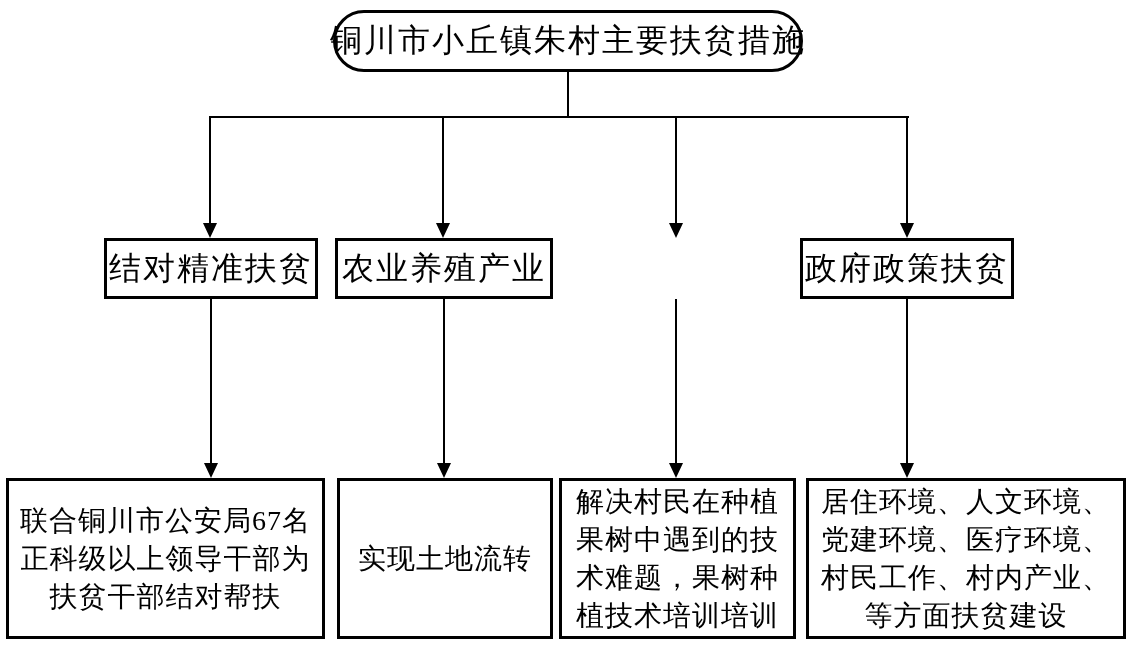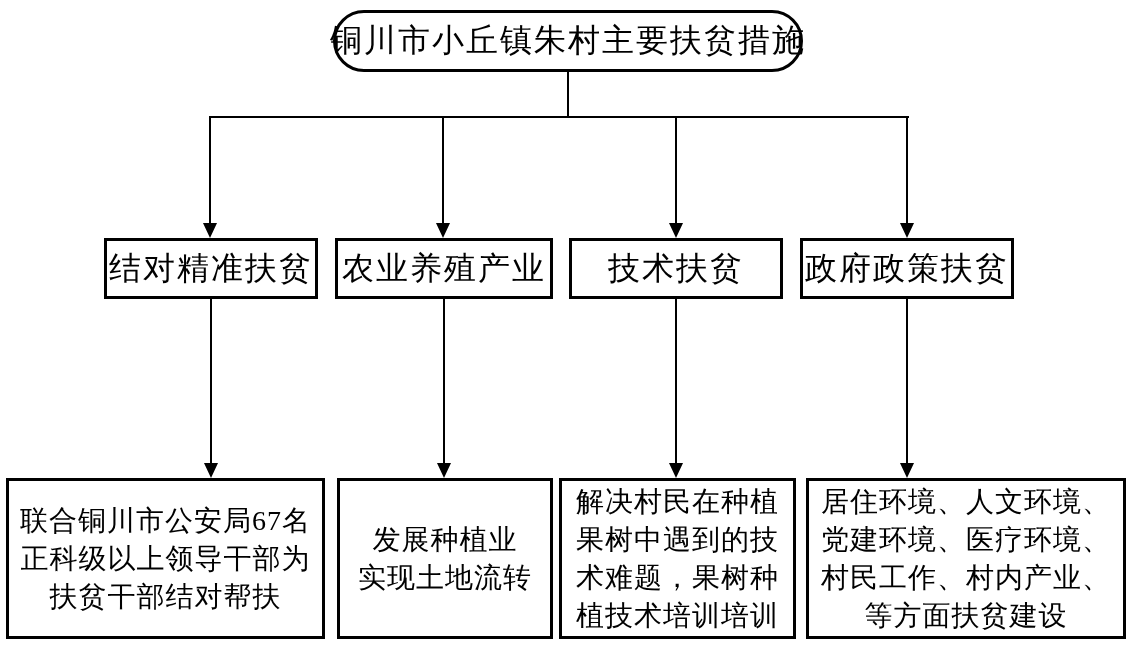--- a/index.html
+++ b/index.html
@@ -82,23 +82,20 @@
   <div class="arrowhead" style="left:669px; top:223px;"></div>
   <div class="vline" style="left:906px; top:116px; height:108px;"></div>
   <div class="arrowhead" style="left:900px; top:223px;"></div>
 
   <div class="box" style="left:335px; top:238px; width:218px; height:61px;">
     <span class="node-label">农业养殖产业</span>
   </div>
   <div class="box" style="left:104px; top:238px; width:214px; height:61px;">
     <span class="node-label">结对精准扶贫</span>
   </div>
-  <div class="box" style="left:569px; top:238px; width:214px; height:61px;">
-    <span class="node-label">技术扶贫</span>
-  </div>
   <div class="box" style="left:800px; top:238px; width:214px; height:61px;">
     <span class="node-label">政府政策扶贫</span>
   </div>
 
   <div class="vline" style="left:210px; top:299px; height:166px;"></div>
   <div class="arrowhead" style="left:204px; top:463px;"></div>
   <div class="vline" style="left:443px; top:299px; height:166px;"></div>
   <div class="arrowhead" style="left:437px; top:463px;"></div>
   <div class="vline" style="left:675px; top:299px; height:166px;"></div>
   <div class="arrowhead" style="left:669px; top:463px;"></div>
@@ -107,21 +104,20 @@
 
   <div class="box" style="left:6px; top:478px; width:319px; height:161px;">
     <div class="detail-lines">
       <div>联合铜川市公安局67名</div>
       <div>正科级以上领导干部为</div>
       <div>扶贫干部结对帮扶</div>
     </div>
   </div>
   <div class="box" style="left:337px; top:478px; width:216px; height:161px;">
     <div class="detail-lines">
-      <div>发展种植业</div>
       <div>实现土地流转</div>
     </div>
   </div>
   <div class="box" style="left:559px; top:478px; width:237px; height:161px;">
     <div class="detail-lines">
       <div>解决村民在种植</div>
       <div>果树中遇到的技</div>
       <div>术难题，果树种</div>
       <div>植技术培训培训</div>
     </div>

